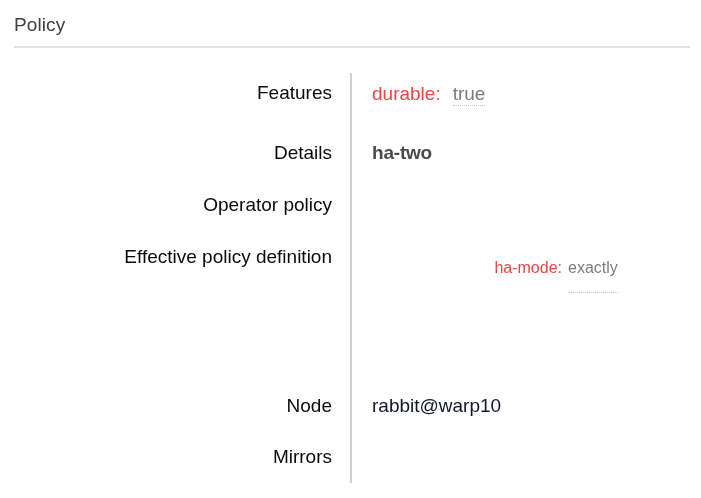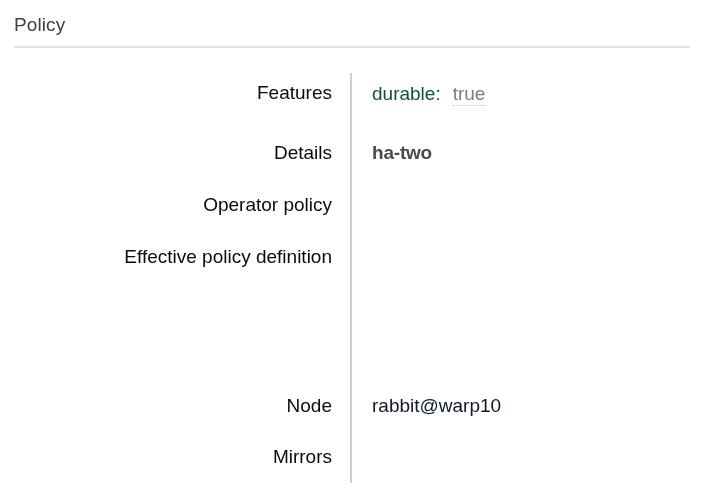--- a/index.html
+++ b/index.html
@@ -98,21 +98,21 @@
     letter-spacing: -0.2px;
   }
 
   
   .kv {
     display: block;
     white-space: nowrap;
     line-height: 25px;
   }
   .kv-key {
-    color: #14532d;
+    color: #ef4444;
     font-weight: 400;
   }
   .kv-val {
     color: #7c7c7c;
     font-weight: 400;
     border-bottom: 1px dotted #c9c9c9;
     padding-bottom: 1px;
   }
 
   
@@ -163,20 +163,21 @@
     </div>
 
     <div class="row" style="top:193px;">
       <div class="row-label">Operator policy</div>
       <div class="row-value value-plain"></div>
     </div>
 
     <div class="row" style="top:245px;">
       <div class="row-label">Effective policy definition</div>
       <div class="kv-table">
+        <span class="kv-row"><span class="kv-key">ha-mode:</span><span class="kv-val">exactly</span></span>
       </div>
     </div>
 
     <div class="row" style="top:394px;">
       <div class="row-label">Node</div>
       <div class="row-value value-plain">rabbit@warp10</div>
     </div>
 
     <div class="row" style="top:445px;">
       <div class="row-label">Mirrors</div>

